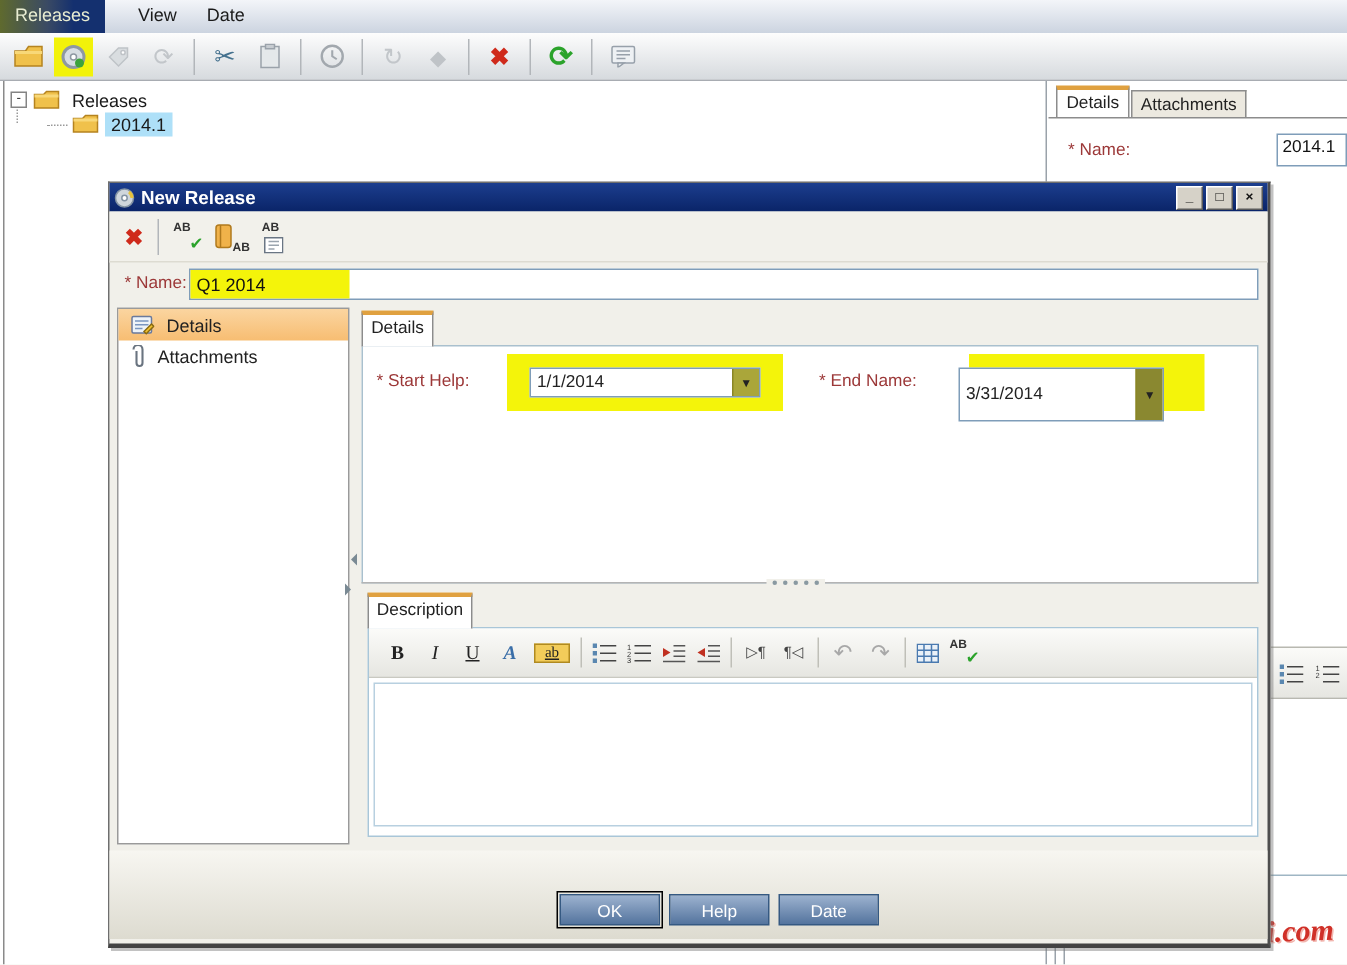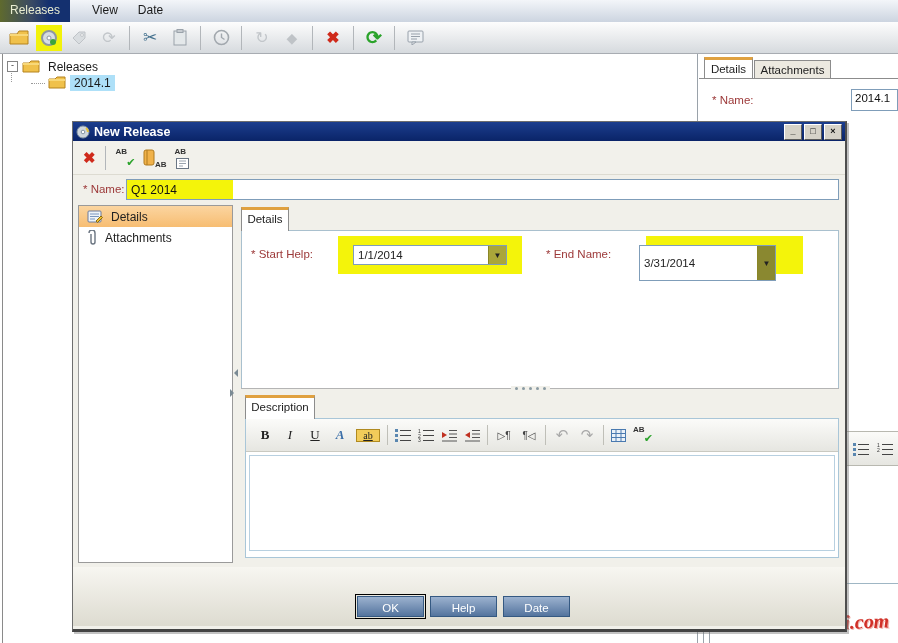--- a/index.html
+++ b/index.html
@@ -55,21 +55,21 @@
   .combo-btn{width:17px;align-self:stretch;display:flex;align-items:center;justify-content:center;
              font-size:8px;color:#222;border-left:1px solid #8a8626;}
   .ybox{position:absolute;background:#f4f40a;}
   .side-item{display:flex;align-items:center;height:21px;padding-left:8px;font-size:12px;color:#222;}
   .side-item.sel{background:linear-gradient(180deg,#fbd5a0,#f7bd72);}
   .rtf-bar{display:flex;align-items:center;gap:7px;padding-left:10px;height:32px;
            background:linear-gradient(180deg,#fbfbf9,#e6e6e1);border-bottom:1px solid #c9c9c1;}
   .rtf-i{min-width:18px;text-align:center;font-family:"Liberation Serif",serif;font-size:13px;color:#222;}
   .rtf-sep{width:1px;height:20px;background:#bfbfb8;}
   .btn{position:absolute;width:67px;height:21px;background:linear-gradient(180deg,#9cb2cf,#54749e);
-       border:1px solid #355982;color:#fff;font-size:11.5px;text-align:center;line-height:20px;}
+       border:1px solid #355982;color:#fff;font-size:11.5px;text-align:center;line-height:20px;margin-left:16px;}
   .btn.focus{outline:1px solid #000;outline-offset:1px;}
   .vline{position:absolute;width:1px;background:#9aa2aa;}
   .watermark{left:802px;top:611px;font-family:"Liberation Serif",serif;font-style:italic;font-weight:bold;
              font-size:20px;color:#d03028;transform:rotate(-2deg);text-shadow:1px 1px 0 #f2b5ae;}
   svg{display:block;}
 </style>
 </head>
 <body>
 
 <div class="abs menubar">

